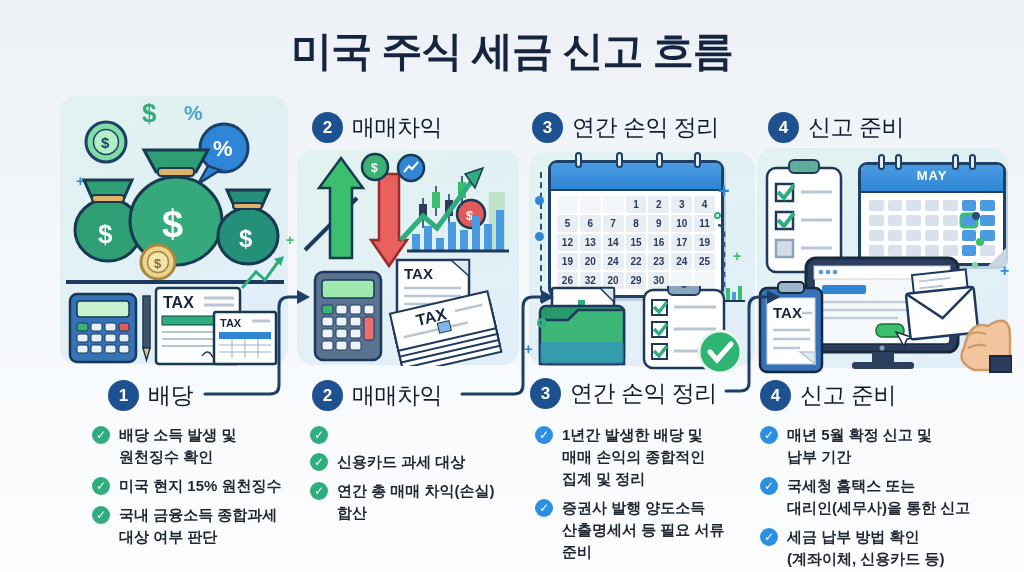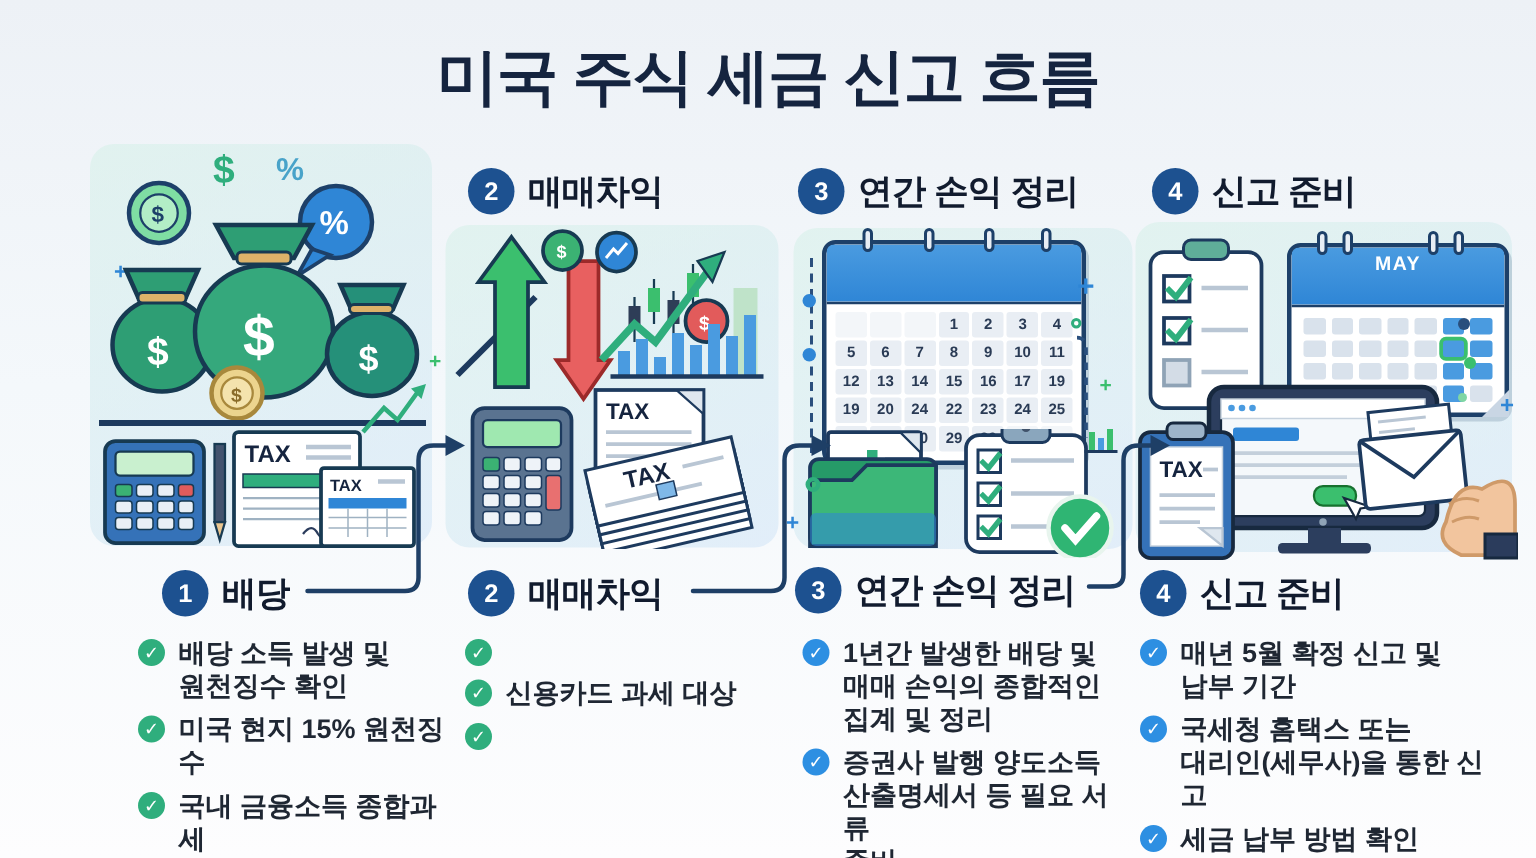--- a/index.html
+++ b/index.html
@@ -11,36 +11,36 @@
   .title { position:absolute; top:24px; left:0; width:100%; text-align:center;
     font-size:41px; font-weight:800; letter-spacing:-1px; color:#15243f; }
 
   .panel { position:absolute; border-radius:16px;
     background:linear-gradient(155deg,rgba(210,240,230,.50),rgba(208,228,247,.55)); }
 
   .col-header { position:absolute; display:flex; align-items:center; gap:9px; }
   .badge { width:31px; height:31px; border-radius:50%; background:#1d5190;
     color:#fff; font-size:17px; font-weight:700; display:flex; align-items:center;
     justify-content:center; flex:0 0 auto; }
-  .hlabel { font-size:23px; font-weight:700; color:#111b2e; letter-spacing:-0.5px; white-space:nowrap; }
+  .hlabel { font-size:23px; font-weight:400; color:#111b2e; letter-spacing:-0.5px; white-space:nowrap; }
 
   .bullets { position:absolute; list-style:none; display:flex; flex-direction:column; gap:7px; }
   .bullets li { display:flex; gap:9px; align-items:flex-start; }
-  .bullets .btext { font-size:18px; font-weight:700; color:#1f2733; line-height:22px; white-space:pre-line; }
+  .bullets .btext { font-size:15px; font-weight:700; color:#1f2733; line-height:22px; white-space:pre-line; }
   .check { width:18px; height:18px; border-radius:50%; flex:0 0 auto; margin-top:2px;
     display:flex; align-items:center; justify-content:center; color:#fff; font-size:12px; font-weight:700; }
   .green .check { background:#2fae7d; }
   .blue  .check { background:#2d8fe2; }
 
   .overlay { position:absolute; left:0; top:0; width:1024px; height:572px; pointer-events:none; }
 
   
   .calendar { position:absolute; background:#fff; border:3px solid #1d4069; border-radius:9px;
     box-shadow:2px 3px 0 rgba(29,64,105,.18); }
-  .cal-header { height:40px; background:linear-gradient(#4a9be0,#2f86d6);
+  .cal-header { height:28px; background:linear-gradient(#4a9be0,#2f86d6);
     border-radius:5px 5px 0 0; border-bottom:2px solid #1d4069;
     color:#fff; font-weight:800; font-size:13px; text-align:center; line-height:22px; letter-spacing:1px; }
   .ring { position:absolute; top:-11px; width:7px; height:16px; background:#e8eef5;
     border:2.5px solid #1d4069; border-radius:4px; }
   .cal-grid { display:grid; grid-template-columns:repeat(7,1fr); gap:2px; padding:5px 6px 6px; }
   .cal-cell { background:#e9eef4; border-radius:2px; font-size:10px; font-weight:700;
     color:#2a3b55; text-align:center; height:17px; line-height:17px; }
   .cal-cell.empty { background:#f3f6f9; }
   .may-grid { display:grid; grid-template-columns:repeat(7,1fr); gap:4px; padding:7px 8px; }
   .sq { height:11px; background:#d9e2ec; border-radius:2px; }
@@ -521,20 +521,22 @@
   <ul class="bullets green" style="left:310px;top:424px;width:210px;">
     <li>
         <span class="check">✓</span>
       </li>
     <li>
         <span class="check">✓</span>
         <span class="btext">신용카드 과세 대상</span>
       </li>
     <li>
         <span class="check">✓</span>
+        <span class="btext">연간 총 매매 차익(손실)
+합산</span>
       </li>
   </ul>
   <ul class="bullets blue" style="left:535px;top:424px;width:215px;">
     <li>
         <span class="check">✓</span>
         <span class="btext">1년간 발생한 배당 및
 매매 손익의 종합적인
 집계 및 정리</span>
       </li>
     <li>

